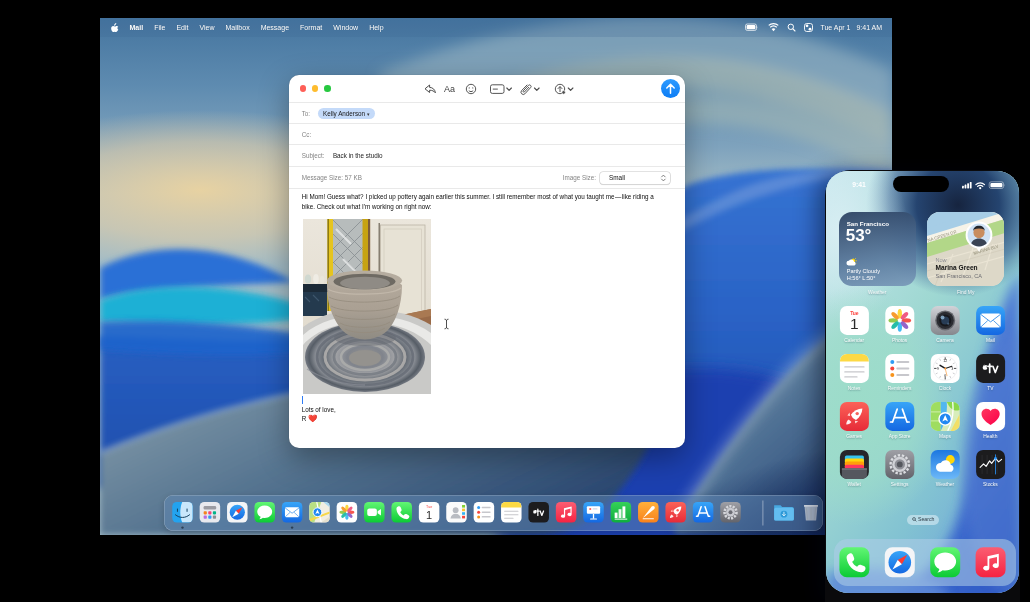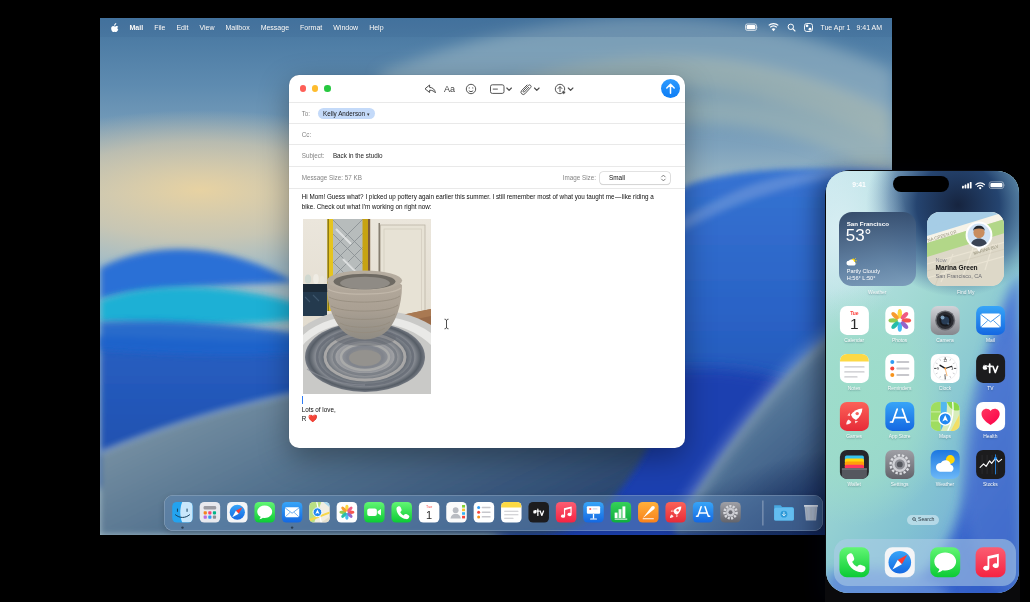--- a/index.html
+++ b/index.html
@@ -585,21 +585,21 @@
         </g>
         <circle cx="18.2" cy="7.2" r="1.1" fill="#fff"></circle>
         <rect x="27.2" y="0.8" width="14.4" height="6.7" rx="2.1" fill="none" stroke="#fff" stroke-opacity="0.45" stroke-width="1"></rect>
         <rect x="28.4" y="2.0" width="12" height="4.3" rx="1.1" fill="#fff"></rect>
         <path d="M42.3,2.9 a1.9,1.9 0 0 1 0,2.5 Z" fill="#fff" fill-opacity="0.45"></path>
       </svg>
 
       <div style="position:absolute; left:12.9px; top:41.1px; width:77.3px; height:73.5px; border-radius:13px;
            background:linear-gradient(168deg, rgba(44,66,98,0.95), rgba(86,118,155,0.9) 62%, rgba(118,148,183,0.85)); color:#fff; overflow:hidden;">
         <div style="position:absolute; left:8px; top:8px; font-size:6.2px; font-weight:bold;">San Francisco</div>
-        <div style="position:absolute; left:7px; top:14px; font-size:17px; font-weight:400;">53°</div>
+        <div style="position:absolute; left:7px; top:14px; font-size:17px; font-weight:700;">53°</div>
         <svg style="position:absolute; left:7.5px; top:46px;" width="11" height="8" viewBox="0 0 11 8">
           <circle cx="7.2" cy="2.8" r="2" fill="#ffd60a"></circle>
           <g stroke="#ffd60a" stroke-width="0.7" stroke-linecap="round">
             <line x1="7.2" y1="-0.4" x2="7.2" y2="0.3"></line>
               <line x1="10" y1="2.8" x2="10.7" y2="2.8"></line>
             <line x1="9.3" y1="0.7" x2="9.8" y2="0.2"></line>
               <line x1="9.3" y1="4.9" x2="9.8" y2="5.4"></line>
           </g>
           <path d="M2.6,7.4 a2.3,2.3 0 0 1 0.3,-4.6 a2.8,2.8 0 0 1 5.2,1 a1.9,1.9 0 0 1 0.4,3.6 Z" fill="#fff"></path>
         </svg>

